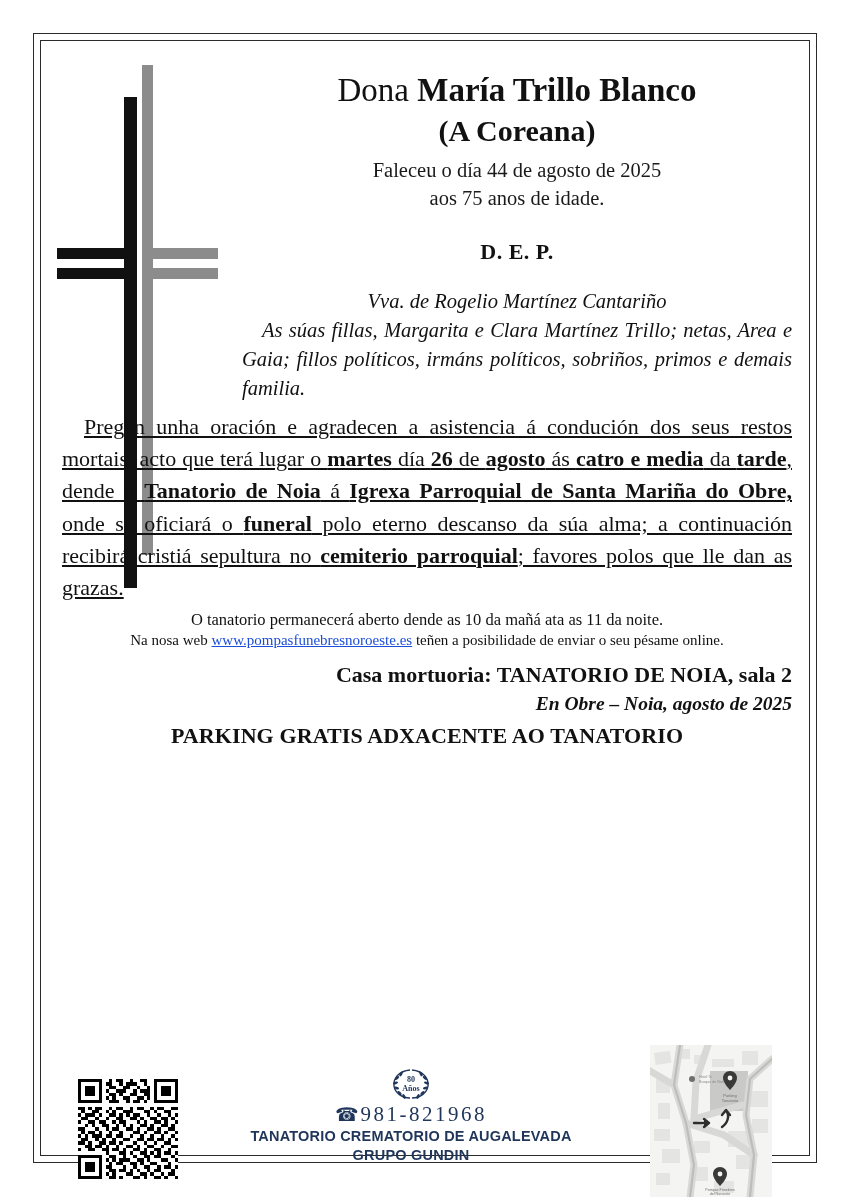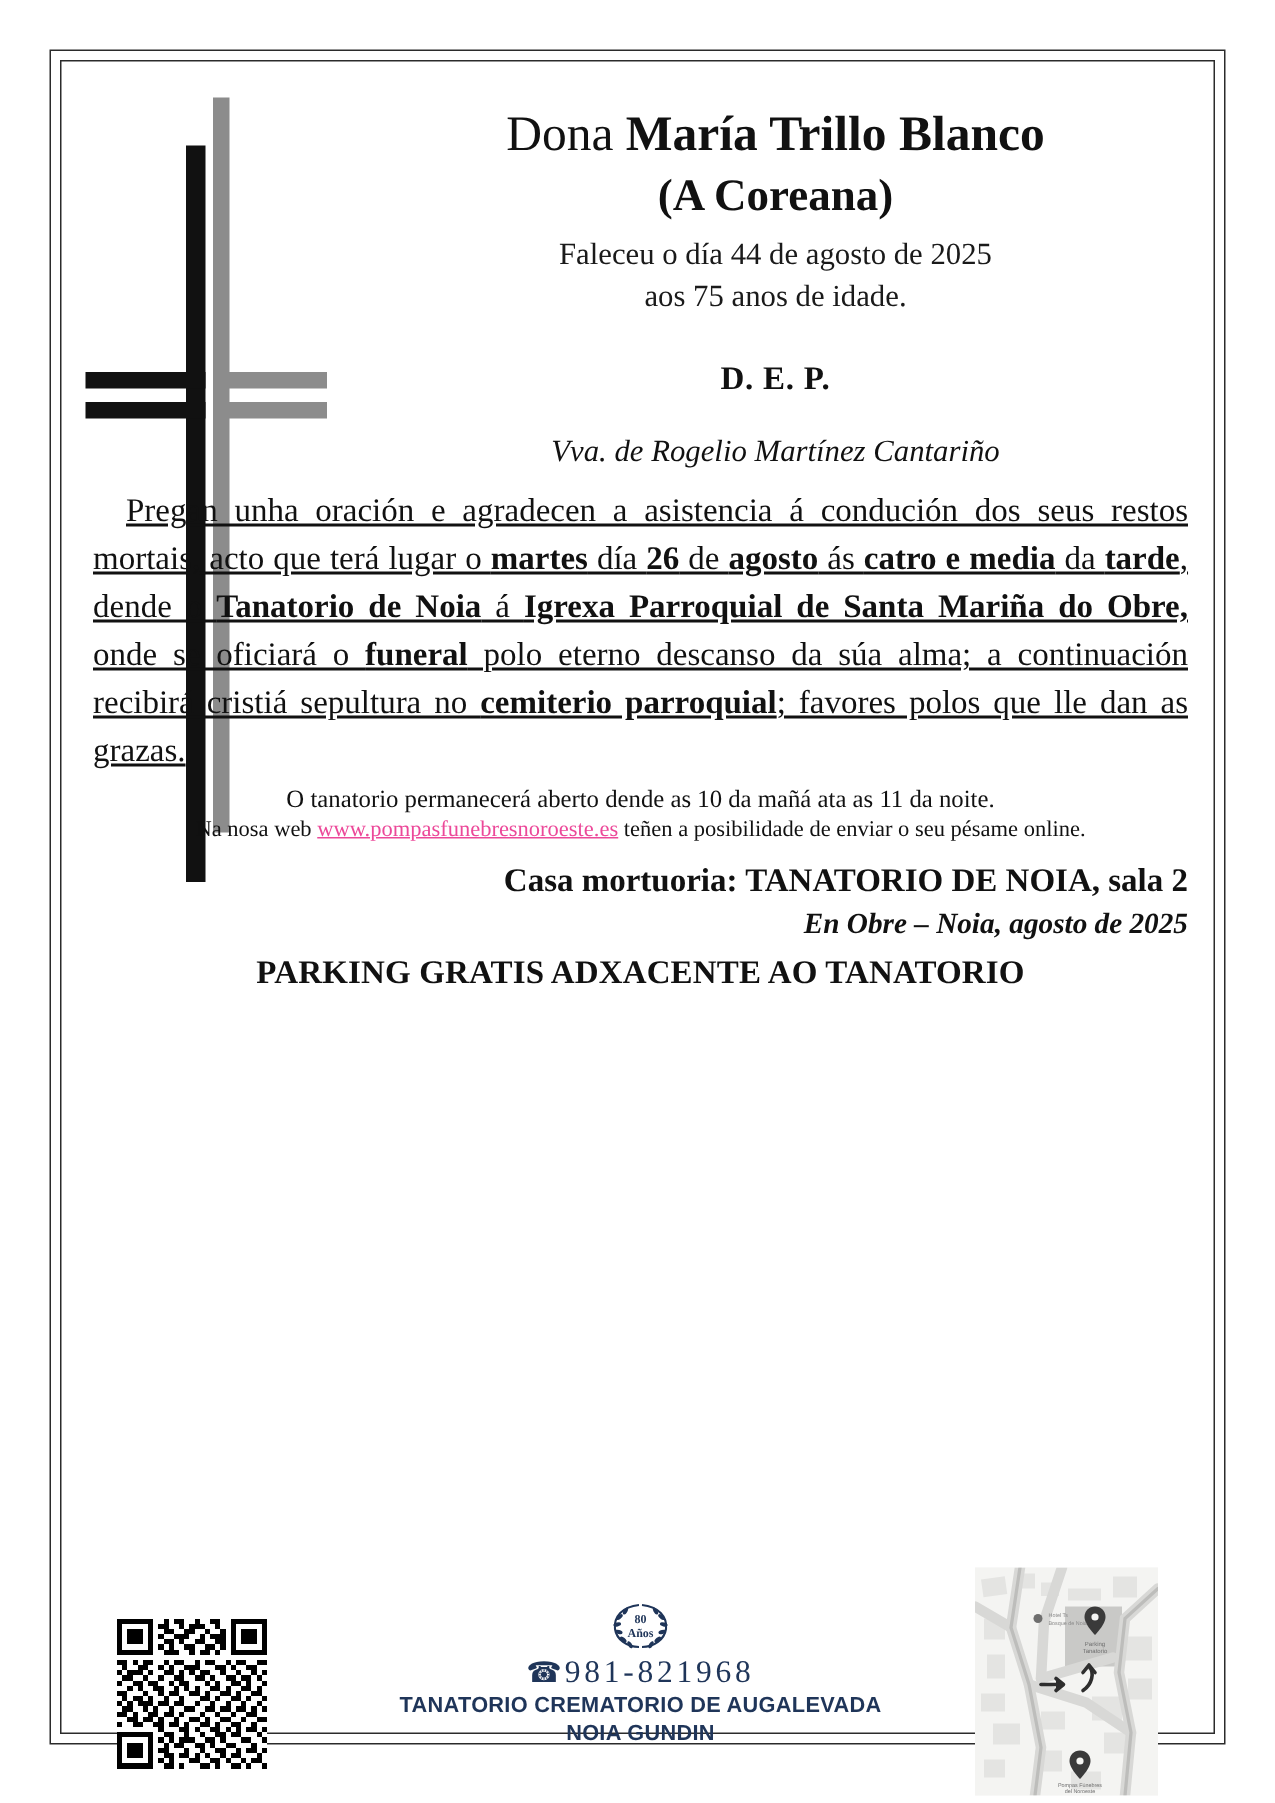--- a/index.html
+++ b/index.html
@@ -144,21 +144,21 @@
     line-height: 1.3;
   }
   .note-web {
     width: 730px;
     margin-top: 1px;
     font-size: 15px;
     text-align: center;
     line-height: 1.3;
   }
   .weblink {
-    color: #ec4899;
+    color: #1d4ed8;
   }
 
   
   .line-mortuary {
     width: 730px;
     margin-top: 10px;
     text-align: right;
     font-size: 22px;
     font-weight: bold;
     line-height: 1.25;
@@ -201,21 +201,21 @@
     position: absolute;
     left: 588px;
     top: 30px;
     width: 122px;
     height: 152px;
     background: #f2f2f0;
     overflow: hidden;
   }
   .footer-center {
     position: absolute;
-    left: 140px;
+    left: 124px;
     top: 52px;
     width: 450px;
     text-align: center;
     color: #1f3559;
   }
   .wreath {
     height: 34px;
     margin-bottom: 1px;
   }
   .phone-line {
@@ -280,20 +280,21 @@
       <span class="fullname">María Trillo Blanco</span>
     </div>
     <div class="line-alias">(A Coreana)</div>
     <div class="line-death">Faleceu o día 44 de agosto de 2025</div>
     <div class="line-age">aos 75 anos de idade.</div>
     <div class="line-dep">D. E. P.</div>
   </div>
 
   <div class="family-block">
     <div class="family-widow">Vva. de Rogelio Martínez Cantariño</div>
+    <div class="family-rest">As súas fillas, Margarita e Clara Martínez Trillo; netas, Area e Gaia; fillos políticos, irmáns políticos, sobriños, primos e demais familia.</div>
   </div>
 
   <div class="main-paragraph">
     <span>Pregan unha oración e agradecen a asistencia á condución dos seus restos mortais, acto que terá lugar o </span><b>martes</b><span> día </span><b>26</b><span> de </span><b>agosto</b><span> ás </span><b>catro e media</b><span> da </span><b>tarde</b><span>, dende o </span><b>Tanatorio de Noia</b><span> á </span><b>Igrexa Parroquial de Santa Mariña do Obre,</b><span> onde se oficiará o </span><b>funeral</b><span> polo eterno descanso da súa alma; a continuación recibirá cristiá sepultura no </span><b>cemiterio parroquial</b><span>; favores polos que lle dan as grazas.</span>
   </div>
 
   <div class="note-open">O tanatorio permanecerá aberto dende as 10 da mañá ata as 11 da noite.</div>
 
   <div class="note-web">
     <span>Na nosa web </span><a class="weblink" href="#">www.pompasfunebresnoroeste.es</a><span> teñen a posibilidade de enviar o seu pésame online.</span>
@@ -553,21 +554,21 @@
             <ellipse cx="32" cy="7" rx="2.6" ry="1.3" transform="rotate(60 32 7)"></ellipse>
           </g>
           <text x="22" y="15" text-anchor="middle" font-family="Liberation Serif, serif" font-size="8" font-weight="bold" fill="#1f3559">80</text>
           <text x="22" y="24" text-anchor="middle" font-family="Liberation Serif, serif" font-size="8" font-weight="bold" fill="#1f3559">Años</text>
         </svg>
       </div>
       <div class="phone-line">
         <span class="phone-icon-glyph">☎</span><span>981-821968</span>
       </div>
       <div class="company-sub">TANATORIO CREMATORIO DE AUGALEVADA</div>
-      <div class="company-group">NOIA GUNDIN</div>
+      <div class="company-group">GRUPO GUNDIN</div>
     </div>
 
     <div class="map-thumb">
       <svg width="122" height="152" viewBox="0 0 122 152" xmlns="http://www.w3.org/2000/svg">
         <rect width="122" height="152" fill="#f4f4f2"></rect>
 
         <g fill="#e4e4e2">
           <rect x="4" y="8" width="16" height="12" transform="rotate(-8 4 8)"></rect>
           <rect x="26" y="4" width="14" height="10"></rect>
           <rect x="44" y="10" width="12" height="9"></rect>

